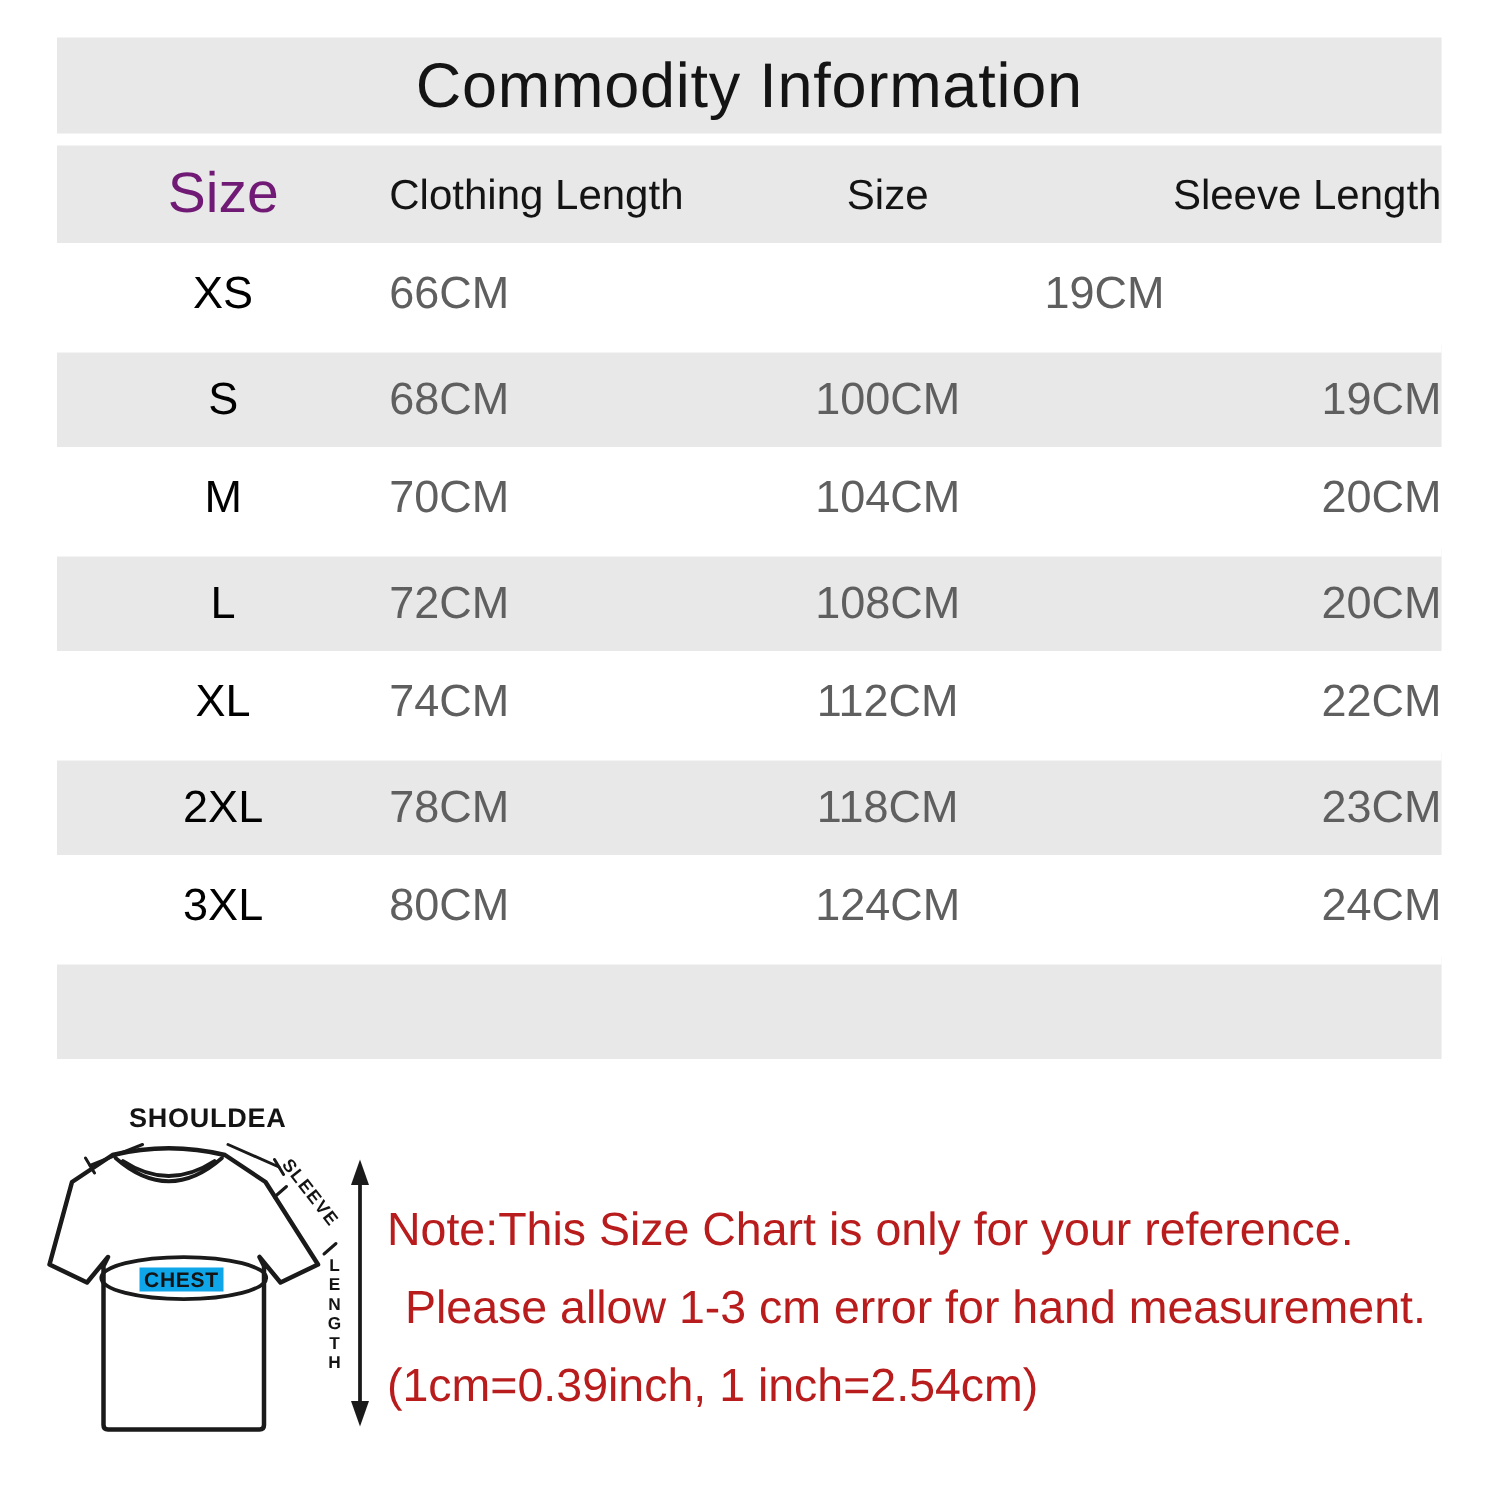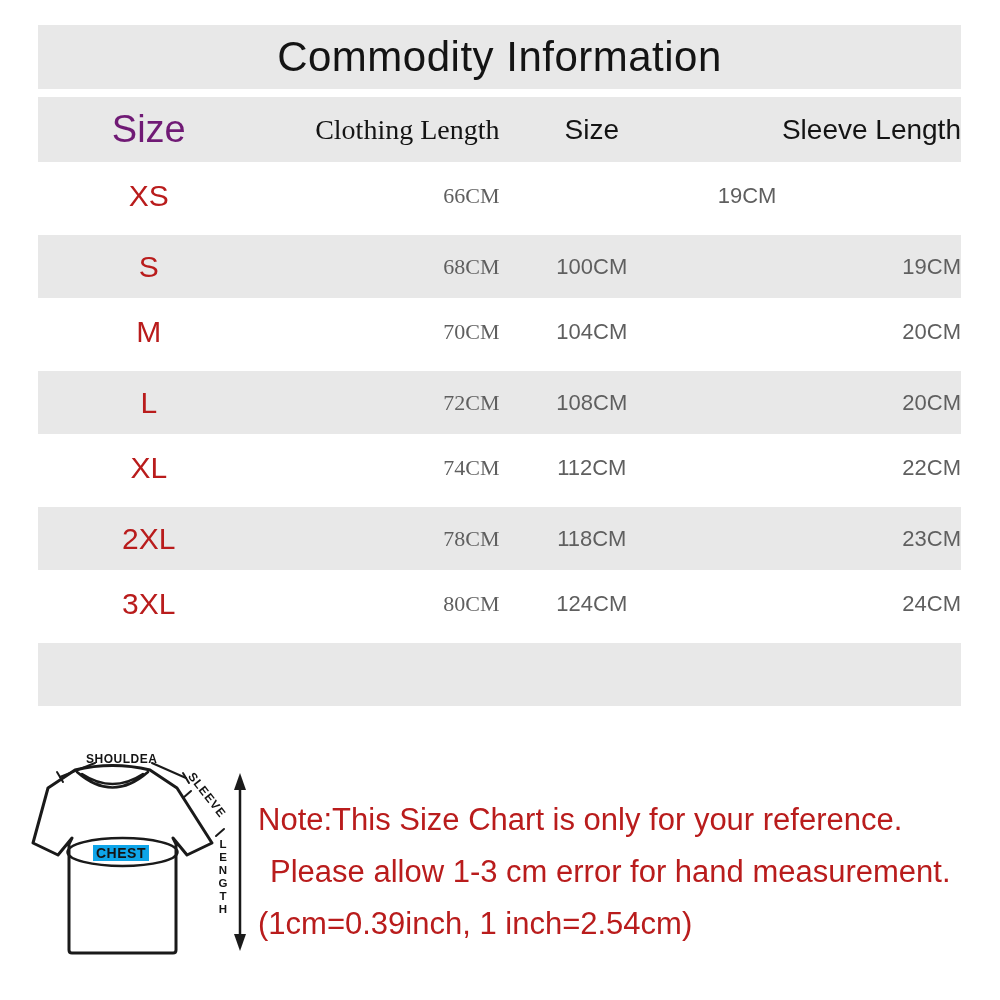--- a/index.html
+++ b/index.html
@@ -8,34 +8,34 @@
     font-family:"Liberation Sans","DejaVu Sans",sans-serif;overflow:hidden;
   }
   .graybar{position:absolute;left:38px;width:923px;background:#e8e8e8;}
   .title-bar{top:25px;height:64px;display:flex;align-items:center;justify-content:center;}
   .title-text{font-size:42px;color:#141414;letter-spacing:0.5px;}
   .header-row{top:97px;height:65px;display:flex;align-items:center;}
   .rows{position:absolute;top:162px;left:38px;width:923px;}
   .trow{display:flex;align-items:center;height:68px;width:100%;box-sizing:border-box;}
   .trow.gray{background:#e8e8e8;border-top:5px solid #ffffff;}
   .c1{width:24%;text-align:center;}
-  .c2{width:26%;text-align:right;font-family:Liberation Serif, serif;}
+  .c2{width:26%;text-align:left;}
   .c3{width:20%;text-align:center;}
   .c4{width:30%;text-align:right;}
   .hsize{font-size:38px;color:#701a75;}
   .hcol{font-size:28px;color:#141414;}
-  .szlabel{font-size:30px;color:#b91c1c;}
-  .val{font-size:22px;color:#5f5f5f;}
+  .szlabel{font-size:30px;color:#000000;}
+  .val{font-size:30px;color:#5f5f5f;}
   .notes{position:absolute;left:258px;top:794px;font-size:31px;line-height:52px;
          color:#b91c1c;white-space:nowrap;}
   .note-line2{text-indent:12px;}
   .shirt-svg{position:absolute;left:25px;top:742px;width:250px;height:220px;}
   .diag-label{position:absolute;color:#141414;font-weight:bold;
               font-family:"Liberation Sans","DejaVu Sans",sans-serif;}
-  .lbl-shoulder{left:86px;top:752px;width:76px;text-align:left;font-size:12px;letter-spacing:0.5px;}
+  .lbl-shoulder{left:86px;top:735px;width:76px;text-align:left;font-size:18px;letter-spacing:0.5px;}
   .lbl-sleeve{left:176px;top:788px;width:62px;height:14px;text-align:center;font-size:12px;
               letter-spacing:1px;transform:rotate(52deg);transform-origin:center;}
   .lbl-chest{left:93px;top:845px;font-size:14px;background:#0ea5e9;padding:0 3px;letter-spacing:0.5px;}
   .lbl-length{left:217px;top:838px;height:80px;font-size:11.5px;letter-spacing:1px;
               writing-mode:vertical-rl;text-orientation:upright;}
 </style>
 </head>
 <body>
 
 <div class="canvas">

